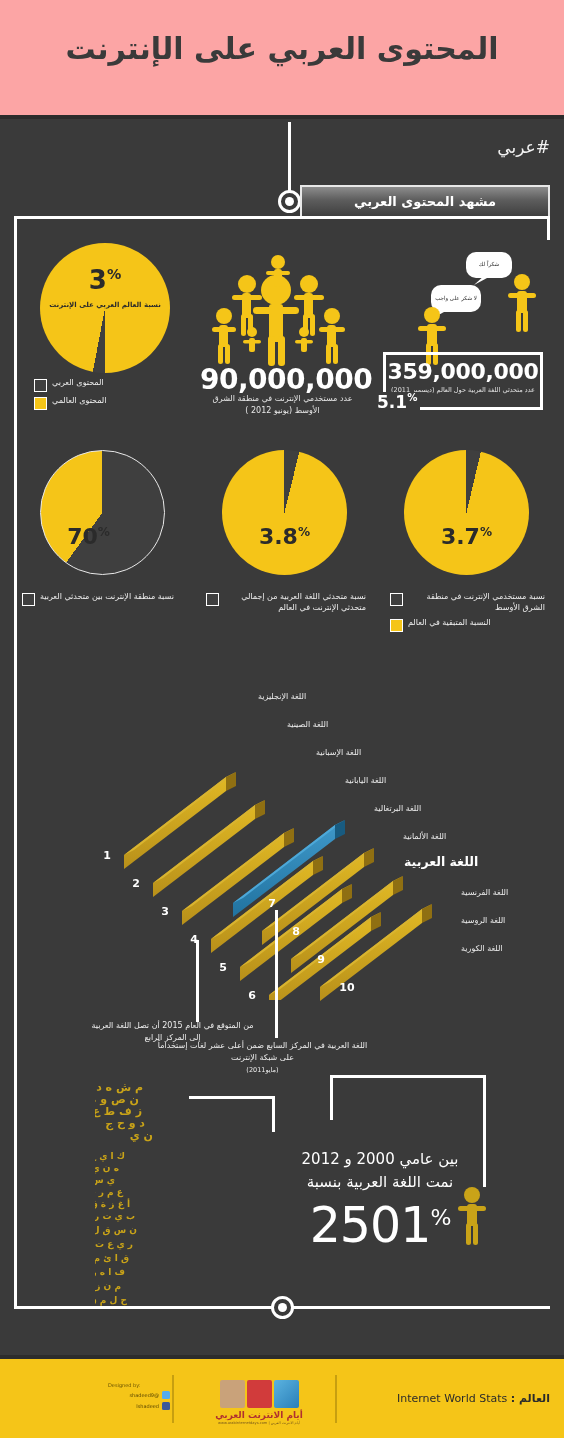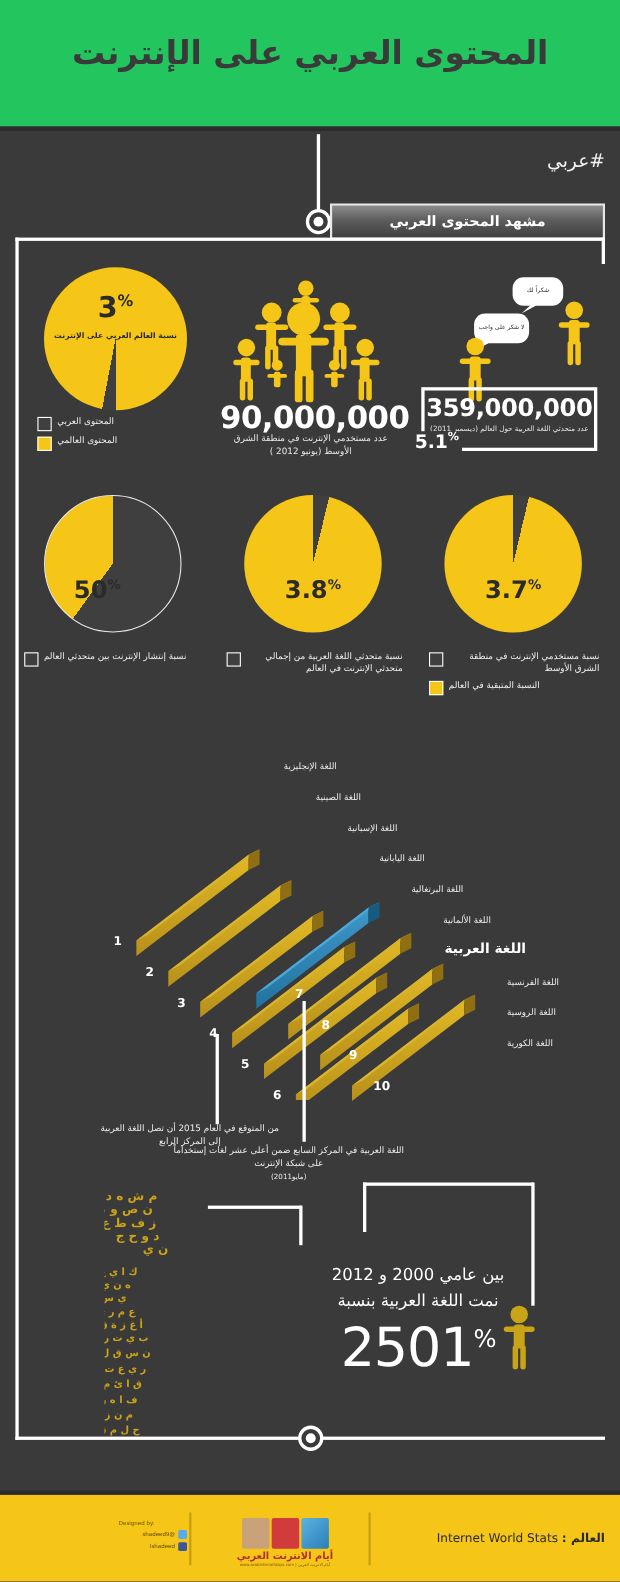--- a/index.html
+++ b/index.html
@@ -4,21 +4,21 @@
 <style>
   html,body{margin:0;padding:0;}
   body{
     width:564px;height:1438px;background:#3a3a3a;
     font-family:"DejaVu Sans","Liberation Sans",sans-serif;
     overflow:hidden;position:relative;
   }
   .page{position:relative;width:564px;height:1438px;background:#3a3a3a;overflow:hidden;}
 
   
-  .header{position:absolute;left:0;top:0;width:564px;height:115px;background:#22c55e;}
+  .header{position:absolute;left:0;top:0;width:564px;height:115px;background:#fca5a5;}
   .header-title{
     position:absolute;left:0;top:31px;width:564px;text-align:center;
     font-size:30px;font-weight:bold;color:#3a3a3a;letter-spacing:-0.5px;
     direction:rtl;
   }
   .header-rule{position:absolute;left:0;top:115px;width:564px;height:4px;background:#2c2c2c;}
 
   
   .hashtag{
     position:absolute;right:14px;top:137px;color:#f2f2f2;font-size:17px;
@@ -277,26 +277,26 @@
     <div class="stat-box-num">359,000,000</div>
     <div class="stat-box-cap">عدد متحدثي اللغة العربية حول العالم (ديسمبر 2011)</div>
   </div>
   <div class="stat-pct">
     <span>5.1</span><span class="pct">%</span>
   </div>
 
   <div class="pie-wrap" style="left:40px;top:450px;">
     <div class="pie" style="width:125px;height:125px;background:conic-gradient(from 0deg,#3f3f3f 0 60%, #f5c518 60% 100%);border:1.5px solid #e9e9e9;box-sizing:border-box;"></div>
     <div class="pie-val" style="top:74px;font-size:22px;left:-14px;">
-      <span>50</span><span class="pct">%</span>
+      <span>70</span><span class="pct">%</span>
     </div>
   </div>
   <div class="legend" style="left:22px;top:592px;width:165px;">
     <div class="legend-row">
-      <span class="lb">نسبة إنتشار الإنترنت بين متحدثي العالم</span>
+      <span class="lb">نسبة منطقة الإنترنت بين متحدثي العربية</span>
       <span class="sw sw-dark"></span>
     </div>
   </div>
 
   <div class="pie-wrap" style="left:222px;top:450px;">
     <div class="pie" style="width:125px;height:125px;background:conic-gradient(from 0deg,#3f3f3f 0 3.8%, #f5c518 3.8% 100%);"></div>
     <div class="pie-val" style="top:74px;font-size:22px;">
       <span>3.8</span><span class="pct">%</span>
     </div>
   </div>

